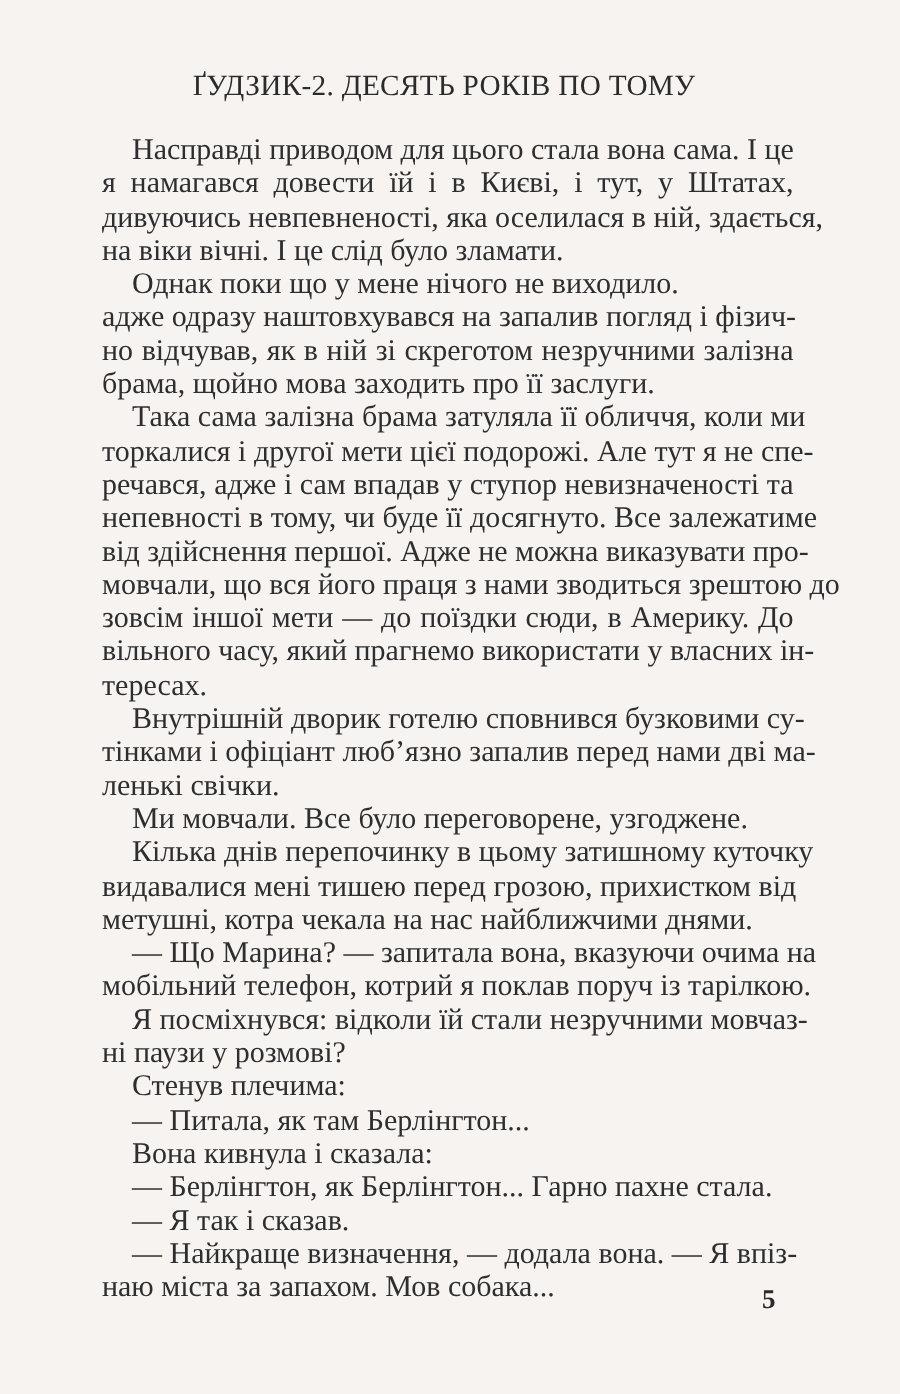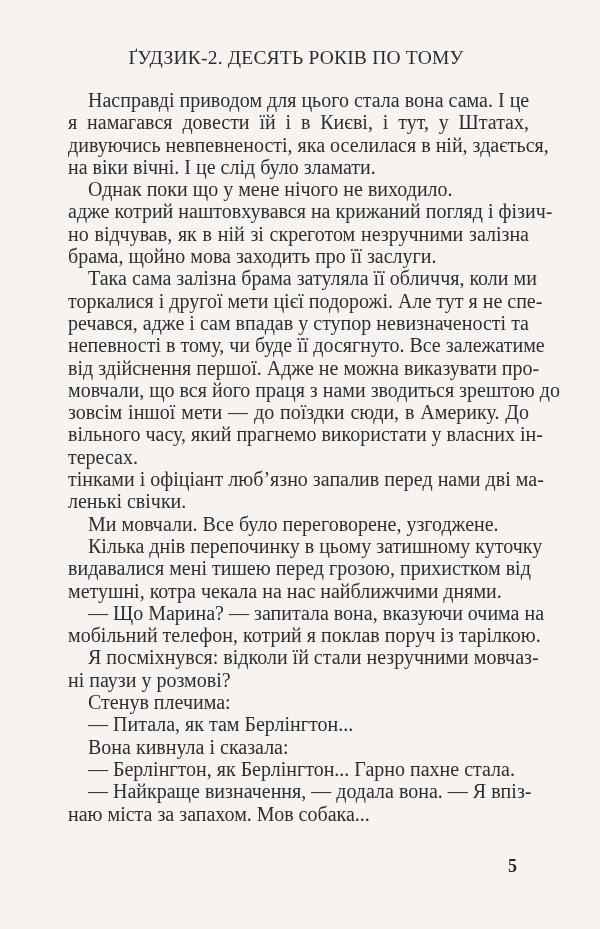--- a/index.html
+++ b/index.html
@@ -46,43 +46,45 @@
 <body>
 
 <div class="header">ҐУДЗИК-2. ДЕСЯТЬ РОКІВ ПО ТОМУ</div>
 
 <div class="body-text" id="body-text">
     <div class="line indent">Насправді приводом для цього стала вона сама. І це</div>
     <div class="line">я намагався довести їй і в Києві, і тут, у Штатах,</div>
     <div class="line">дивуючись невпевненості, яка оселилася в ній, здається,</div>
     <div class="line last">на віки вічні. І це слід було зламати.</div>
     <div class="line indent last">Однак поки що у мене нічого не виходило.</div>
-    <div class="line">адже котрий наштовхувався на крижаний погляд і фізич-</div>
+    <div class="line">адже одразу наштовхувався на запалив погляд і фізич-</div>
     <div class="line">но відчував, як в ній зі скреготом незручними залізна</div>
     <div class="line last">брама, щойно мова заходить про її заслуги.</div>
     <div class="line indent">Така сама залізна брама затуляла її обличчя, коли ми</div>
     <div class="line">торкалися і другої мети цієї подорожі. Але тут я не спе-</div>
     <div class="line">речався, адже і сам впадав у ступор невизначеності та</div>
     <div class="line">непевності в тому, чи буде її досягнуто. Все залежатиме</div>
     <div class="line">від здійснення першої. Адже не можна виказувати про-</div>
     <div class="line">мовчали, що вся його праця з нами зводиться зрештою до</div>
     <div class="line">зовсім іншої мети — до поїздки сюди, в Америку. До</div>
     <div class="line">вільного часу, який прагнемо використати у власних ін-</div>
     <div class="line last">тересах.</div>
+    <div class="line indent">Внутрішній дворик готелю сповнився бузковими су-</div>
     <div class="line">тінками і офіціант люб’язно запалив перед нами дві ма-</div>
     <div class="line last">ленькі свічки.</div>
     <div class="line indent last">Ми мовчали. Все було переговорене, узгоджене.</div>
     <div class="line indent">Кілька днів перепочинку в цьому затишному куточку</div>
     <div class="line">видавалися мені тишею перед грозою, прихистком від</div>
     <div class="line last">метушні, котра чекала на нас найближчими днями.</div>
     <div class="line indent">— Що Марина? — запитала вона, вказуючи очима на</div>
     <div class="line">мобільний телефон, котрий я поклав поруч із тарілкою.</div>
     <div class="line indent">Я посміхнувся: відколи їй стали незручними мовчаз-</div>
     <div class="line last">ні паузи у розмові?</div>
     <div class="line indent last">Стенув плечима:</div>
     <div class="line indent last">— Питала, як там Берлінгтон...</div>
     <div class="line indent last">Вона кивнула і сказала:</div>
     <div class="line indent last">— Берлінгтон, як Берлінгтон... Гарно пахне стала.</div>
+    <div class="line indent last">— Я так і сказав.</div>
     <div class="line indent">— Найкраще визначення, — додала вона. — Я впіз-</div>
     <div class="line last">наю міста за запахом. Мов собака...</div>
   </div>
 
 <div class="page-number">5</div>
 
 </body></html>

